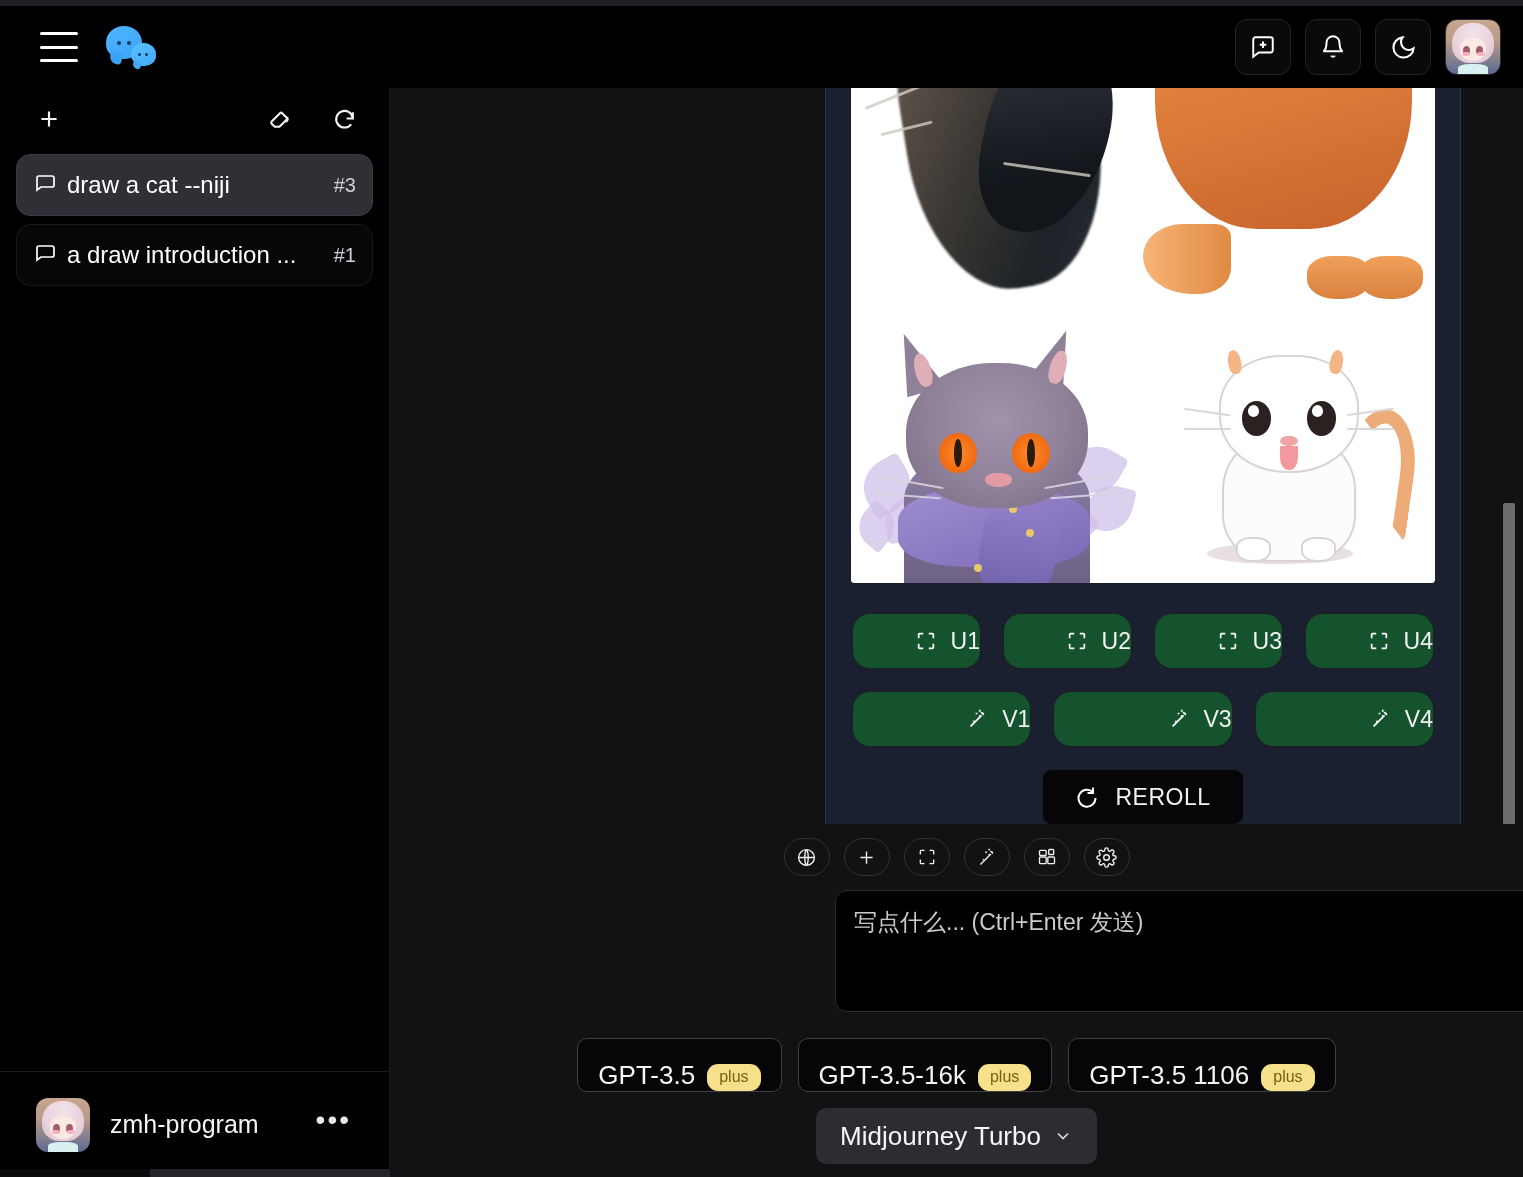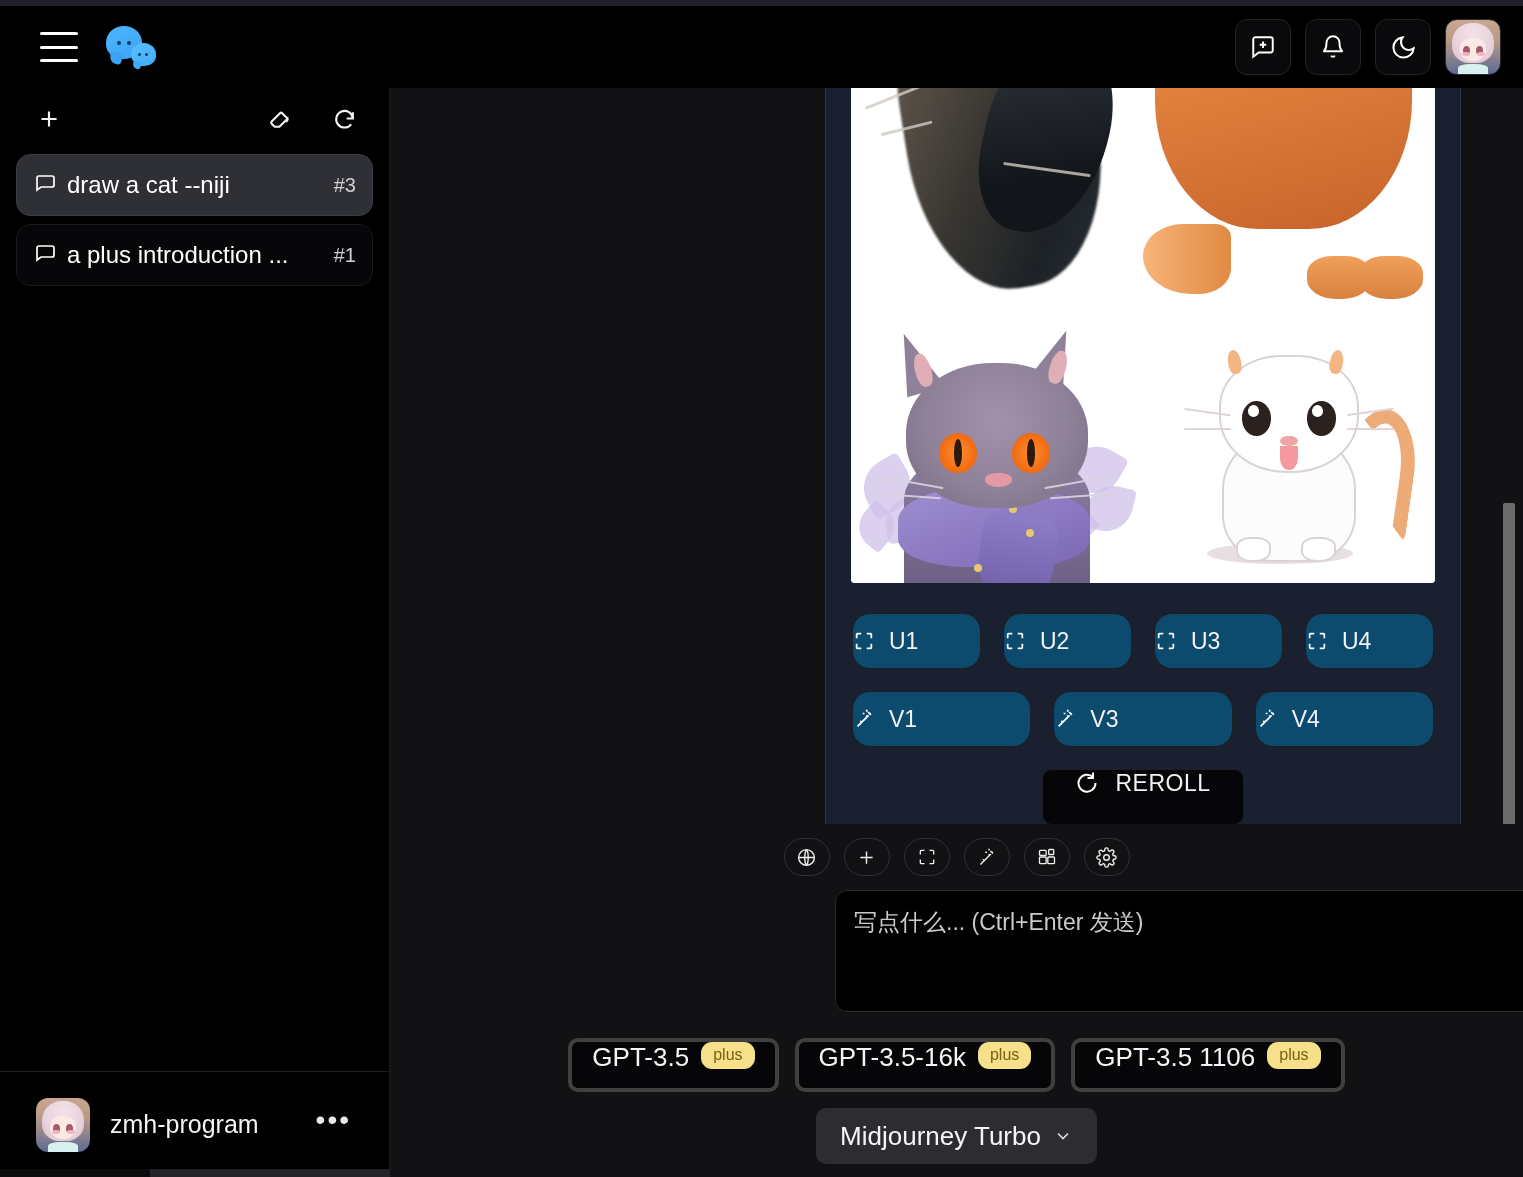--- a/index.html
+++ b/index.html
@@ -312,37 +312,37 @@
   .c4 .tongue { position:absolute; left:47%; top:49%; width:6%; height:9%;
     background:#f4999f; border-radius: 0 0 50% 50%; }
   .c4 .whiskw { position:absolute; height:2px; background:#ddd5d8; border-radius:2px; }
 
   
   .btn-rows { padding: 30px 26px 0 26px; }
   .btn-row { display: flex; gap: 22px; margin-bottom: 22px; }
   .act-btn {
     flex: 1 1 0;
     height: 56px;
-    background: #0c4a6e;
+    background: #14532d;
     border: 1px solid #1d1d22;
     border-radius: 18px;
-    display: flex; align-items: center; justify-content: flex-start;
+    display: flex; align-items: center; justify-content: flex-end;
     gap: 14px;
     cursor: pointer;
     color: #f2f2f4;
     font-size: 23px;
   }
   .act-btn svg { stroke: #ffffff; fill: none; stroke-width: 1.9; }
   .reroll-wrap { display:flex; justify-content:center; margin-top: 6px; }
   .reroll-btn {
     height: 56px;
     background: #060608;
     border: 1px solid #1d1d22;
     border-radius: 10px;
-    display: flex; justify-content: center; gap: 16px;
+    display: flex; align-items: center; justify-content: center; gap: 16px;
     padding: 0 32px;
     cursor: pointer;
     color: #f2f2f4; font-size: 23px; letter-spacing: .5px;
   }
   .reroll-btn svg { stroke:#ffffff; fill:none; stroke-width:1.9; }
 
   
   .scrollbar-track {
     position: absolute; right: 8px; top: 0; bottom: 0;
     width: 14px;
@@ -397,23 +397,23 @@
   }
   .input-field::placeholder { color: #c9c9cf; }
 
   .model-row {
     display:flex; justify-content:center; align-items:center; gap: 16px;
     margin-top: 26px;
   }
   .model-chip {
     height: 54px;
     background: #060608;
-    border: 4px solid #404040;
+    border: 1px solid #404040;
     border-radius: 10px;
-    display:flex; align-items:flex-start; gap: 12px;
+    display:flex; align-items:flex-end; gap: 12px;
     padding: 0 20px;
     color: #f4f4f6;
     font-size: 26px;
     cursor: pointer;
   }
   .plus-badge {
     background: #f7e08a;
     color: #7a6012;
     font-size: 16px;
     border-radius: 11px;
@@ -534,21 +534,21 @@
           <div class="ci-count">#3</div>
         </div>
 
 
         <div class="chat-item">
           <div class="ci-icon">
             <svg width="24" height="24" viewBox="0 0 24 24">
               <path d="M21 12a2 2 0 0 1-2 2H8l-4 3V5a2 2 0 0 1 2-2h13a2 2 0 0 1 2 2z"></path>
             </svg>
           </div>
-          <div class="ci-title">a plus introduction ...</div>
+          <div class="ci-title">a draw introduction ...</div>
           <div class="ci-count">#1</div>
         </div>
 
       </div>
 
       <div class="sidebar-spacer"></div>
 
       <div class="side-footer">
         <div class="user-avatar">
           <div class="av-hair"></div>

